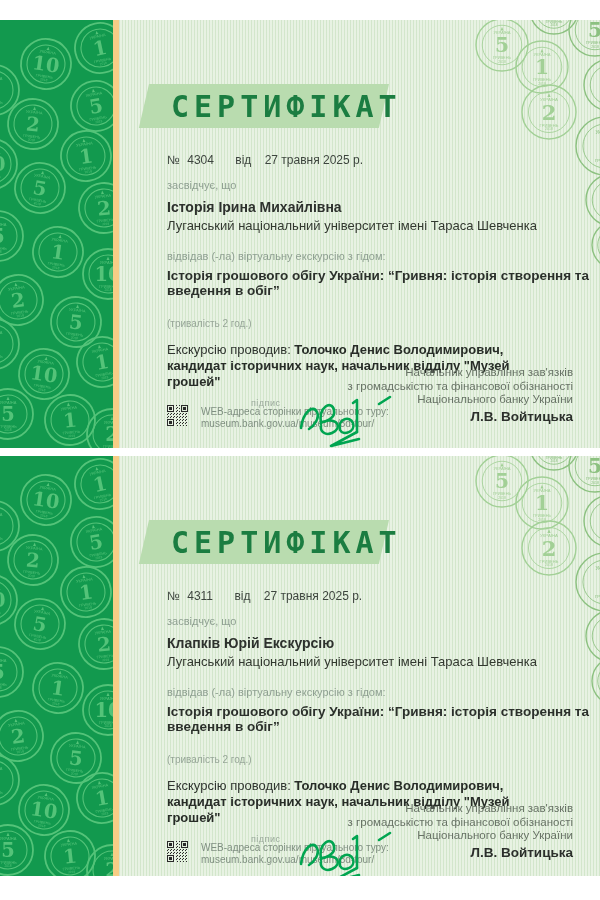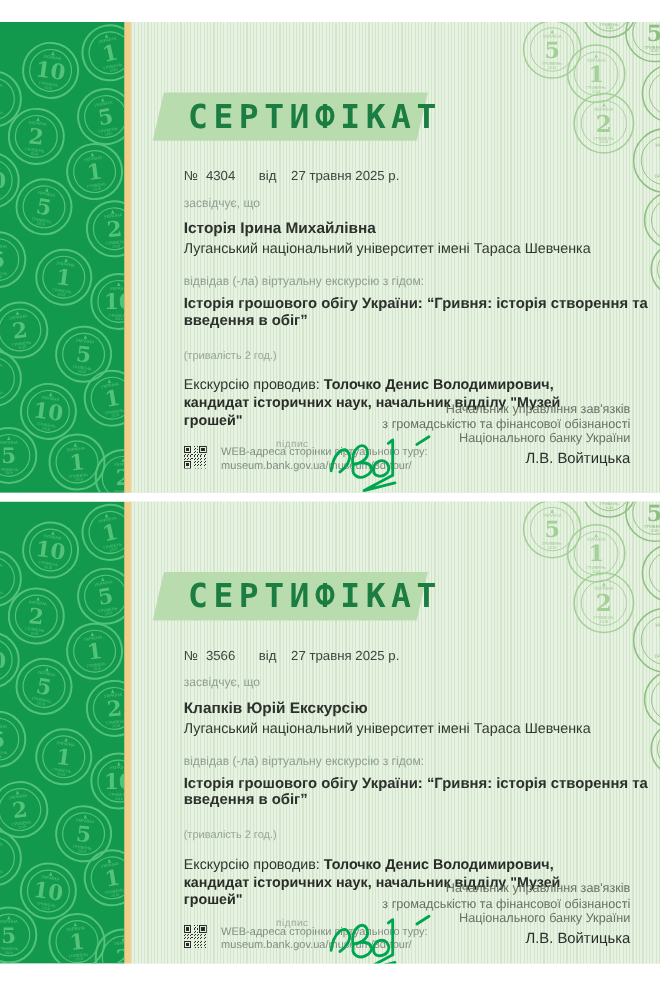--- a/index.html
+++ b/index.html
@@ -50,21 +50,21 @@
   .duration{margin-top:20px;font-size:10px;color:#97a698;}
   .guide{margin-top:13px;font-size:13px;color:#2f342f;line-height:16px;width:392px;}
   .guide b{color:#272c27;}
   .qr-row{margin-top:15px;display:flex;align-items:flex-start;gap:13px;}
   .qr-box{width:21px;height:21px;flex:0 0 21px;}
   .qr-label{font-size:10px;color:#7f8f81;line-height:12px;padding-top:1px;}
   .official{
     position:absolute;right:44px;top:346px;text-align:right;
     font-size:11.5px;color:#677265;line-height:13.5px;
   }
-  .official-name{margin-top:3px;font-size:13.5px;font-weight:normal;color:#2b2f2b;text-align:right;}
+  .official-name{margin-top:3px;font-size:13.5px;font-weight:bold;color:#2b2f2b;text-align:right;}
   .sig-area{position:absolute;left:112px;top:368px;width:200px;height:62px;}
   .sig-label{
     position:absolute;left:20px;top:10px;font-size:9px;color:#9aa99b;letter-spacing:0.5px;
   }
   .sig-svg{position:absolute;left:62px;top:0;}
 </style>
 </head>
 <body>
 
 <div class="page">
@@ -815,21 +815,21 @@
           </g>
         </svg>
 
       <div class="banner">
         <div class="banner-inner">СЕРТИФІКАТ</div>
       </div>
 
       <div class="content">
         <div class="numline">
           <span class="num-label">№</span>
-          <span class="num-value">3566</span>
+          <span class="num-value">4311</span>
           <span class="date-prefix">від</span>
           <span>27 травня 2025 р.</span>
         </div>
         <div class="muted certifies">засвідчує, що</div>
         <div class="recipient">Клапків Юрій Екскурсію</div>
         <div class="institution">Луганський національний університет імені Тараса Шевченка</div>
         <div class="muted visited">відвідав (-ла) віртуальну екскурсію з гідом:</div>
         <div class="tour">Історія грошового обігу України: “Гривня: історія створення та введення в обіг”</div>
         <div class="duration">(тривалість 2 год.)</div>
         <div class="guide"><span>Екскурсію проводив: </span><b>Толочко Денис Володимирович,</b><br><b>кандидат історичних наук, начальник відділу "Музей грошей"</b></div>

